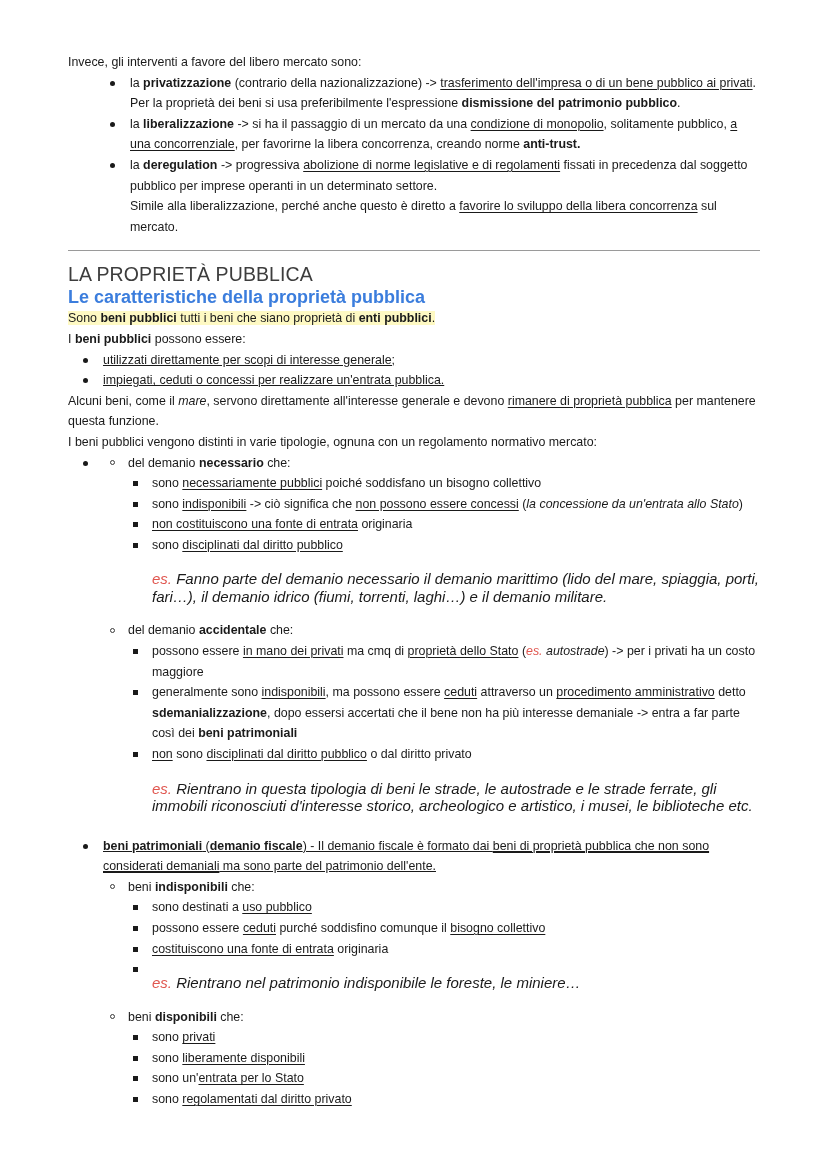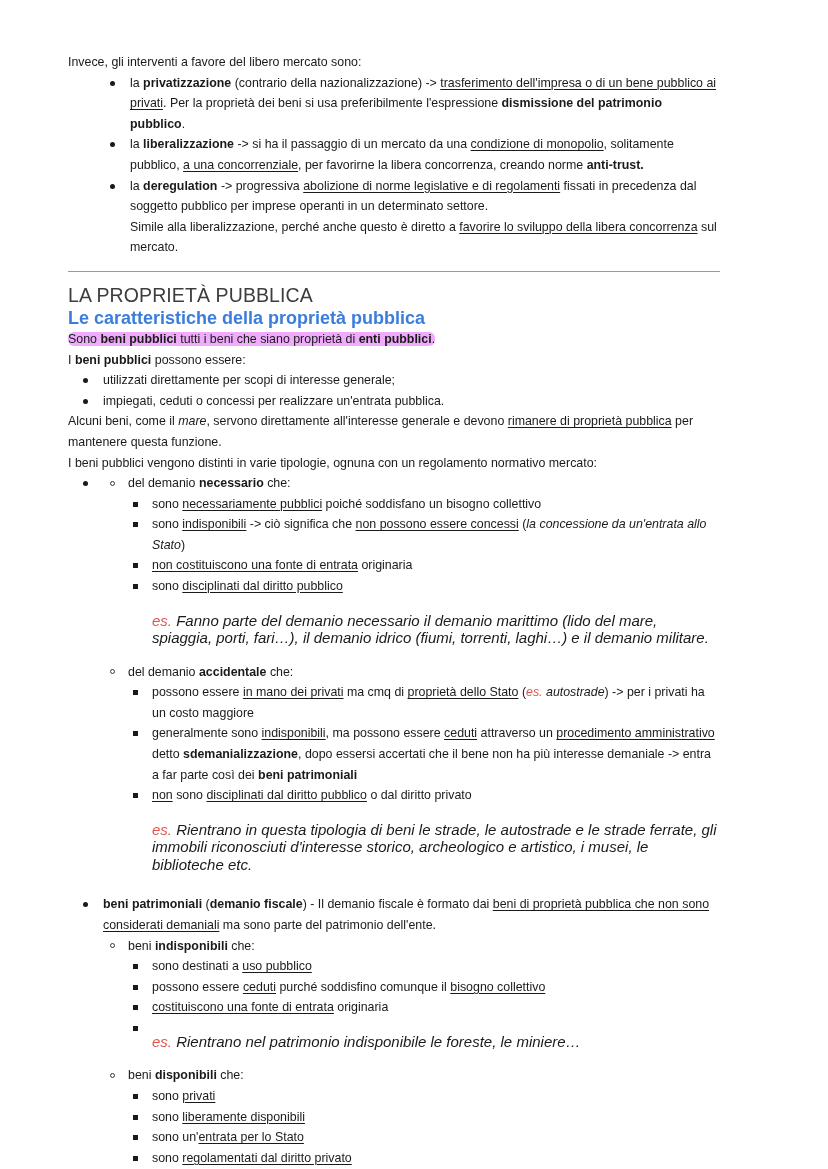--- a/index.html
+++ b/index.html
@@ -14,21 +14,21 @@
     font-family: "Liberation Sans", sans-serif;
     color: #1a1a1a;
     -webkit-font-smoothing: antialiased;
   }
 
   .page {
     position: relative;
     width: 828px;
     height: 1169px;
     box-sizing: border-box;
-    padding: 52px 108px 0 68px;
+    padding: 52px 68px 0 68px;
     background: #fff;
     overflow: hidden;
   }
 
   
   .para {
     font-size: 12.4px;
     line-height: 20.6px;
     margin: 0;
     color: #1a1a1a;
@@ -44,21 +44,21 @@
     font-size: 12.4px;
     line-height: 20.6px;
     color: #1a1a1a;
   }
   .li > .bullet {
     position: absolute;
     display: block;
   }
 
   
-  .lvl1 { padding-left: 30px; margin-left: 5px; }
+  .lvl1 { padding-left: 30px; margin-left: 5px; text-decoration: underline; }
   .lvl1 > .bullet {
     left: 10px;
     top: 8px;
     width: 5px;
     height: 5px;
     border-radius: 50%;
     background: #1a1a1a;
   }
   
   .lvl1-deep { padding-left: 30px; margin-left: 32px; }
@@ -98,21 +98,21 @@
   .cont3 { padding-left: 30px; margin-left: 54px; }
 
   
   b, .b { font-weight: 700; }
   i, .i { font-style: italic; }
   .u {
     text-decoration: underline;
     text-decoration-thickness: 1px;
     text-underline-offset: 2px;
   }
-  .hl { background: #f0abfc; border-radius: 6px; }
+  .hl { background: #fef9c3; }
 
   
   .ex {
     font-size: 15px;
     line-height: 17.5px;
     font-style: italic;
     color: #1a1a1a;
   }
   .ex-tag {
     color: #e0564f;

